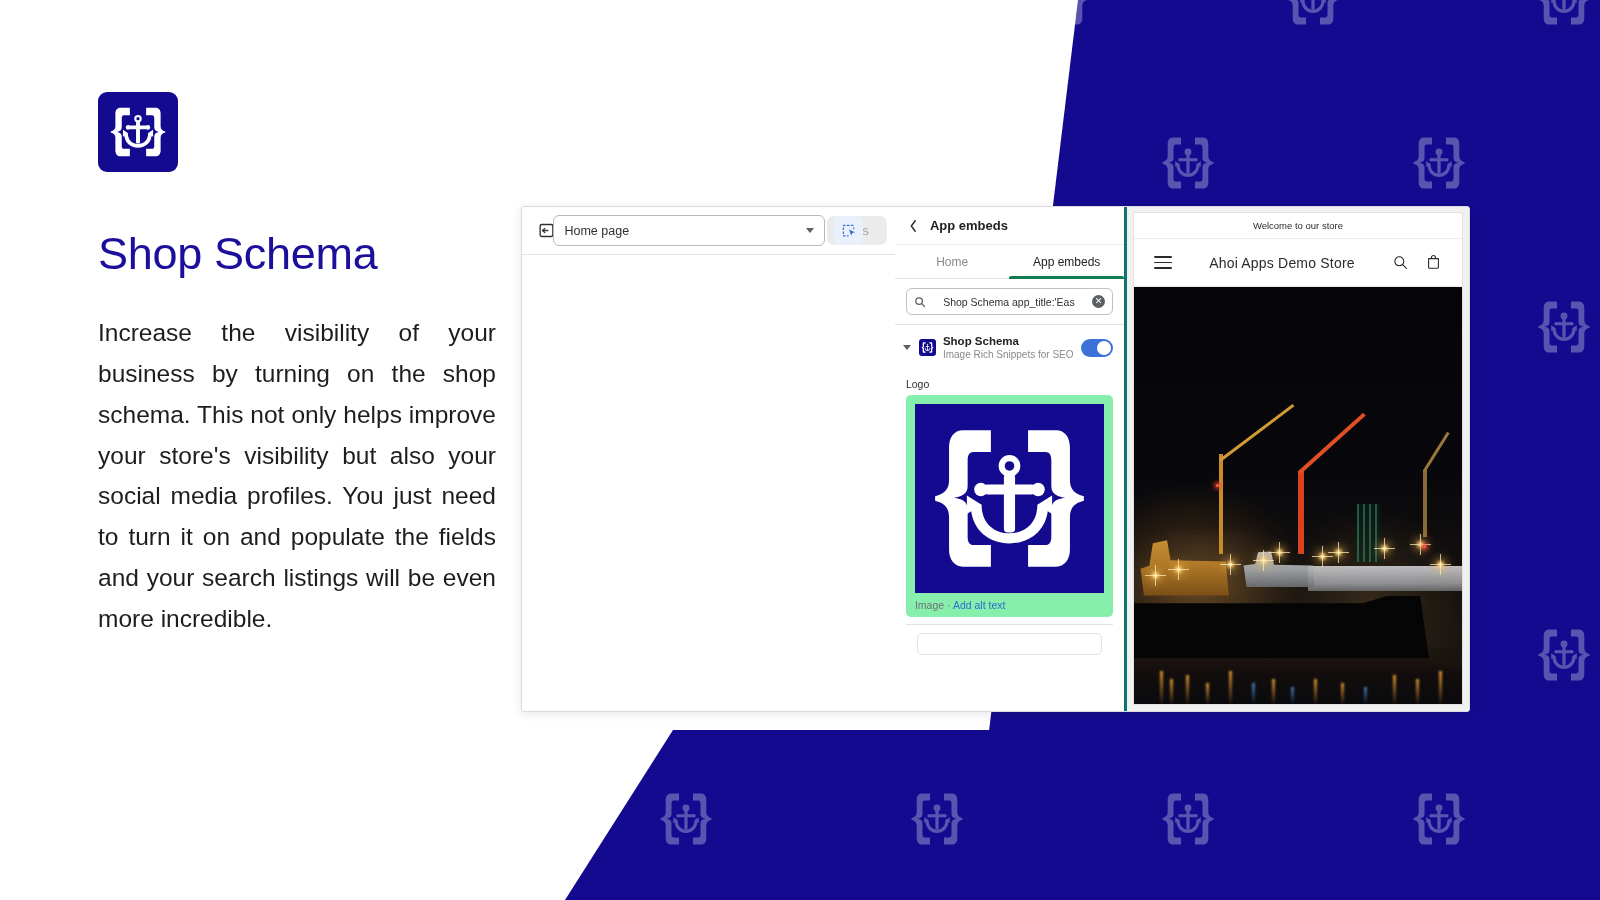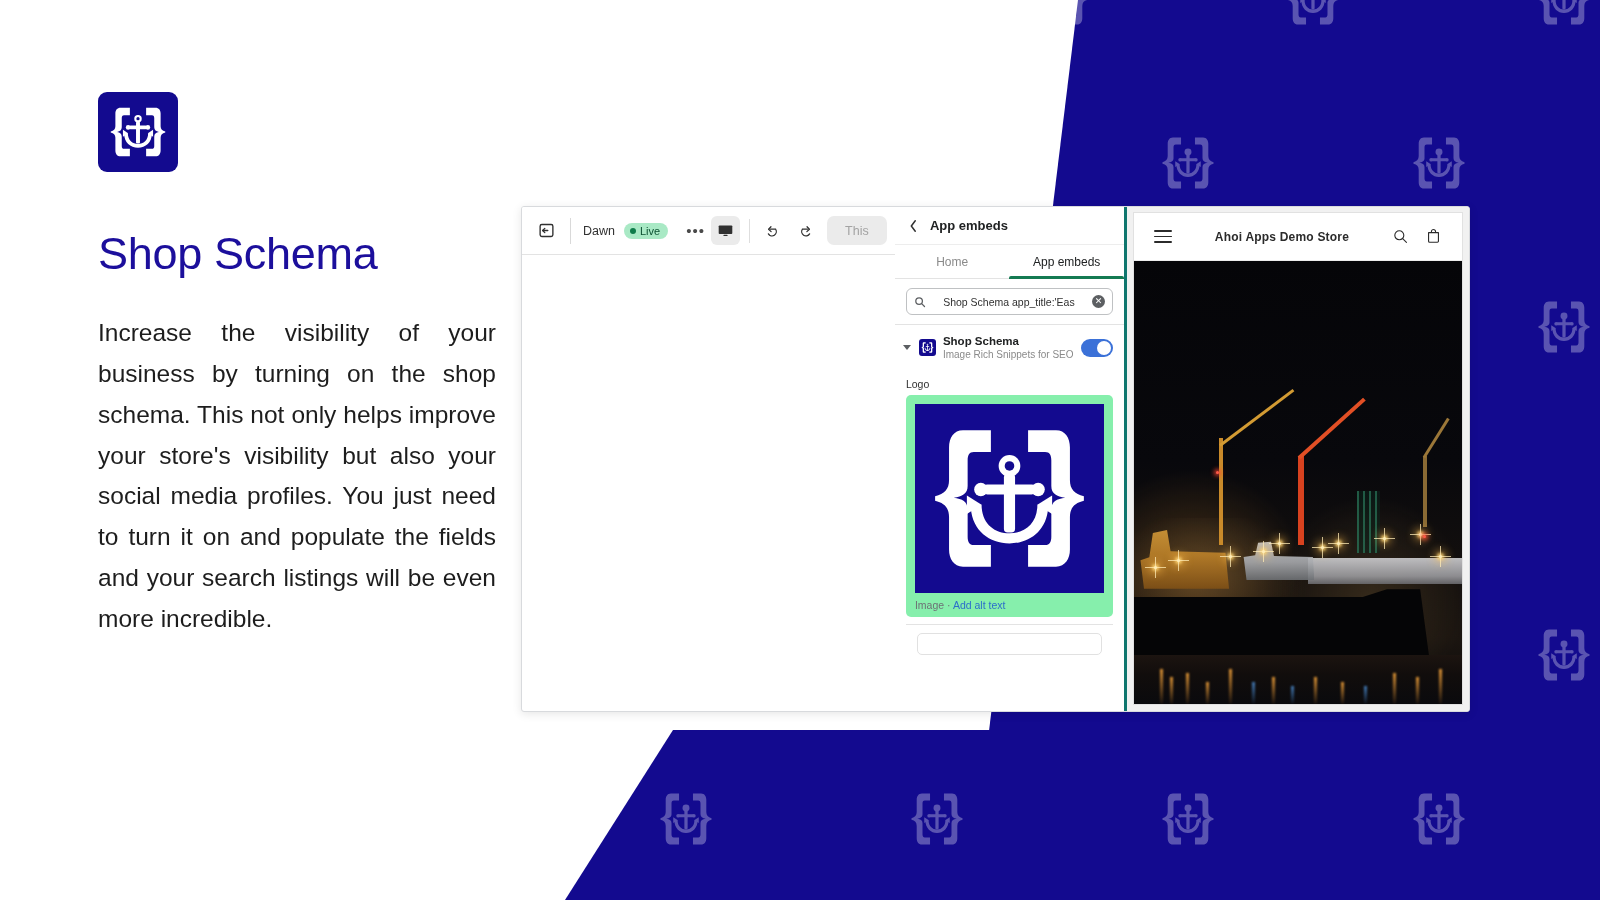--- a/index.html
+++ b/index.html
@@ -451,23 +451,23 @@
   }
   .pv-burger span {
     display: block;
     height: 1.4px;
     background: #2b2b2b;
     border-radius: 1px;
   }
   .pv-storename {
     flex: 1;
     text-align: center;
-    font-size: 12px;
+    font-size: 14px;
     color: #2b2b2b;
-    font-weight: 700;
+    font-weight: 400;
     letter-spacing: 0.2px;
   }
   .pv-actions {
     display: flex;
     align-items: center;
     gap: 16px;
     color: #2b2b2b;
   }
   .pv-actions svg { width: 17px; height: 17px; display: block; }
 
@@ -1301,20 +1301,35 @@
       </svg>
     </div>
     <div class="tb-divider"></div>
     <span class="tb-theme-name">Dawn</span>
     <span class="tb-live-badge">
       <span class="tb-live-dot"></span>
       <span>Live</span>
     </span>
     <span class="tb-more">•••</span>
 
+    <div class="tb-center">
+      <div class="tb-pagesel">
+        <span>Home page</span>
+        <span class="caret"></span>
+      </div>
+      <div class="tb-inspect">
+        <svg viewBox="0 0 20 20" fill="none" stroke="#2f6ecb" stroke-width="1.5" stroke-linecap="round">
+          <path d="M3 3 H5 M8 3 H10 M13 3 H15" stroke-dasharray="0"></path>
+          <path d="M3 6 V8 M3 11 V13"></path>
+          <path d="M3 16 H5 M8 16 H9"></path>
+          <path d="M16 6 V7"></path>
+          <path fill="#2f6ecb" stroke="none" d="M10 8 L17.5 11.6 L14.1 12.6 L12.9 16 Z"></path>
+        </svg>
+      </div>
+    </div>
 
     <div class="tb-right">
       <div class="tb-iconbtn active">
         <svg viewBox="0 0 20 20" fill="currentColor">
           <path d="M3 4h14a1 1 0 011 1v8a1 1 0 01-1 1H3a1 1 0 01-1-1V5a1 1 0 011-1z"></path>
           <rect x="7.5" y="15" width="5" height="1.6" rx="0.8"></rect>
         </svg>
       </div>
       <div class="tb-sep"></div>
       <div class="tb-iconbtn">
@@ -1417,20 +1432,21 @@
         <div class="sb-bottom-stub">
           <div class="sb-stub-box"></div>
         </div>
       </div>
 
     </div>
 
     <div class="ed-preview">
       <div class="pv-frame">
 
+        <div class="pv-announce">Welcome to our store</div>
 
         <div class="pv-header">
           <div class="pv-burger">
             <span></span>
               <span></span>
               <span></span>
           </div>
           <div class="pv-storename">Ahoi Apps Demo Store</div>
           <div class="pv-actions">
             <span>

